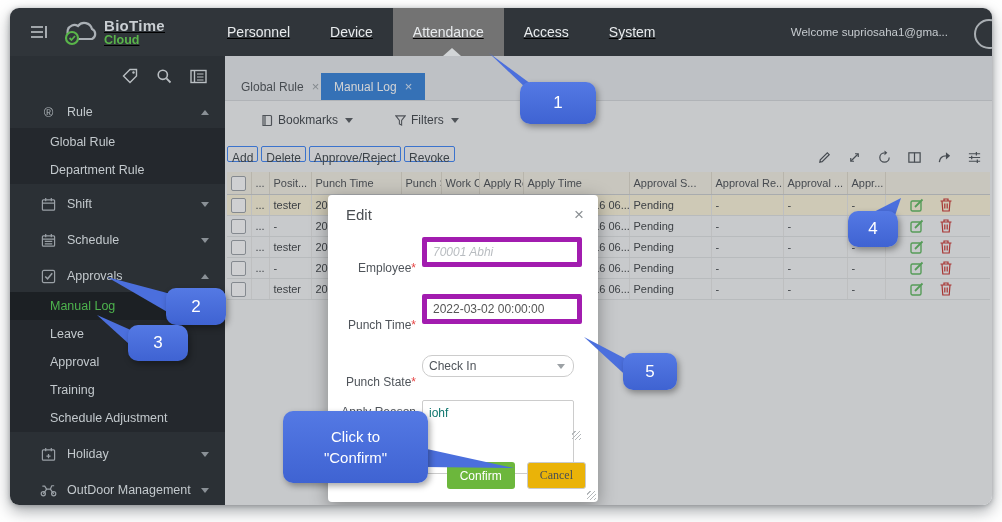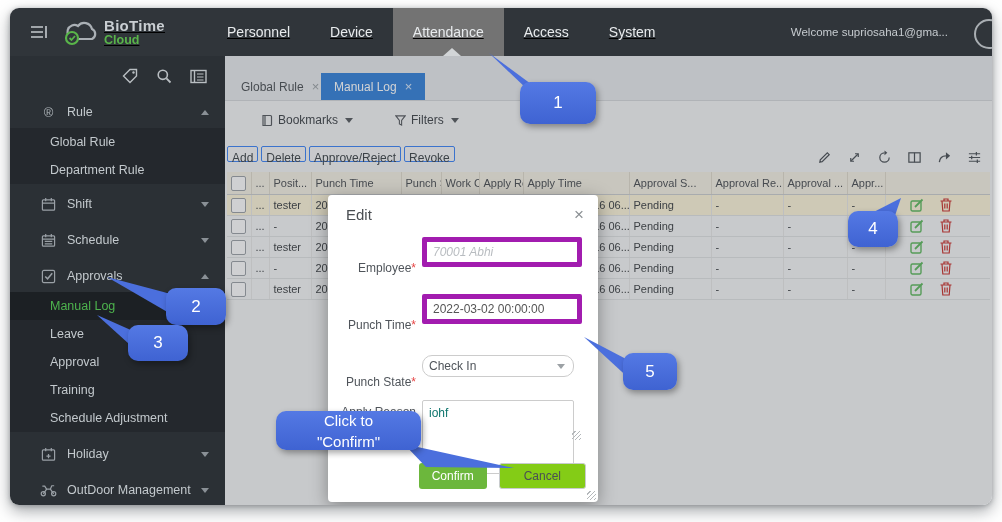--- a/index.html
+++ b/index.html
@@ -89,33 +89,33 @@
   .m-ta-row{align-items:flex-start;}
   .m-ta-row .m-label{margin-top:5px;}
   .m-ta{margin-left:6px;width:138px;height:62px;border:1px solid #ccc;border-radius:2px;font-size:12px;
     padding:5px 6px;color:#0f766e;font-family:inherit;resize:none;outline:none;}
   .grip{position:absolute;width:9px;height:9px;background:
     repeating-linear-gradient(135deg,transparent,transparent 2px,#b4b8bb 2px,#b4b8bb 3px);}
   .grip-ta{left:244px;top:236px;}
   .grip-m{right:2px;bottom:2px;}
   .m-foot{position:absolute;bottom:13px;right:12px;display:flex;gap:12px;}
   .btn-confirm{background:#6cb73c;color:#fff;border:none;border-radius:3px;font-size:12px;padding:6px 13px;cursor:pointer;font-family:inherit;}
-  .btn-cancel{background:#84cc16;border:1px solid #c8cbce;border-radius:3px;font-size:12px;color:#4a4f54;padding:5px 24px;cursor:pointer;font-family:Liberation Sans, sans-serif;}
+  .btn-cancel{background:#eab308;border:1px solid #c8cbce;border-radius:3px;font-size:12px;color:#4a4f54;padding:5px 12px;cursor:pointer;font-family:Liberation Serif, serif;}
 
   
   .tails{position:absolute;left:0;top:0;z-index:30;pointer-events:none;}
   .co{position:absolute;background:linear-gradient(#5479e4,#3f63d2);color:#fff;border-radius:10px;
     display:flex;align-items:center;justify-content:center;font-size:17px;z-index:31;
     box-shadow:2px 3px 6px rgba(0,0,0,.35);}
   .co1{left:520px;top:82px;width:76px;height:42px;}
   .co2{left:166px;top:288px;width:60px;height:37px;}
   .co3{left:128px;top:325px;width:60px;height:36px;}
   .co4{left:848px;top:211px;width:50px;height:36px;}
   .co5{left:623px;top:353px;width:54px;height:37px;}
-  .conote{left:276px;top:411px;width:145px;height:39px;font-size:15px;line-height:1.4;text-align:center;flex-direction:column;}
+  .conote{left:283px;top:411px;width:145px;height:72px;font-size:15px;line-height:1.4;text-align:center;flex-direction:column;}
 </style>
 </head>
 <body>
 
 <div class="canvas">
   <div class="frame">
 
     <div class="nav">
       <svg class="hamb" viewBox="0 0 18 14">
         <g stroke="#c6cbcf" stroke-width="1.6" fill="none">

